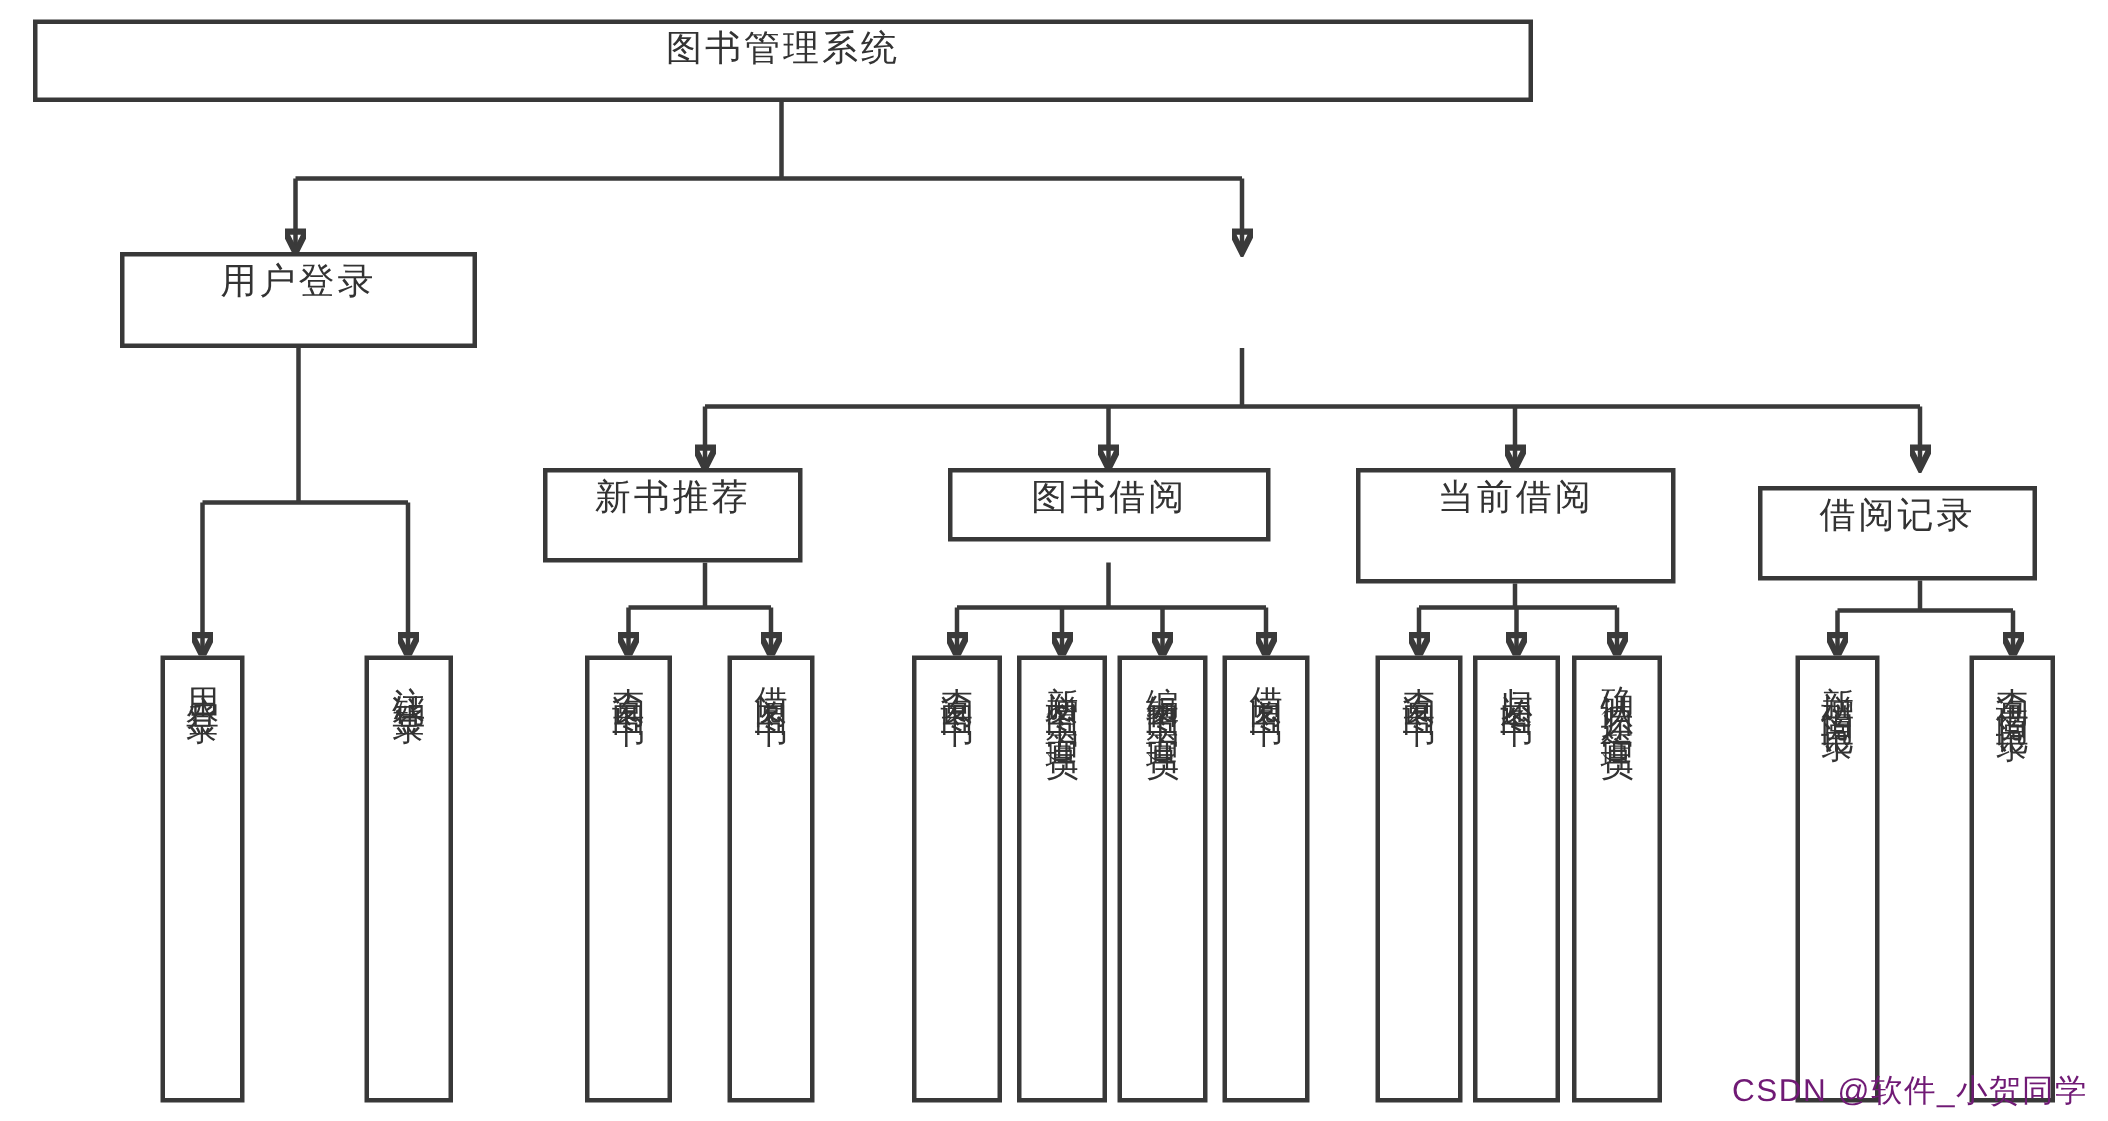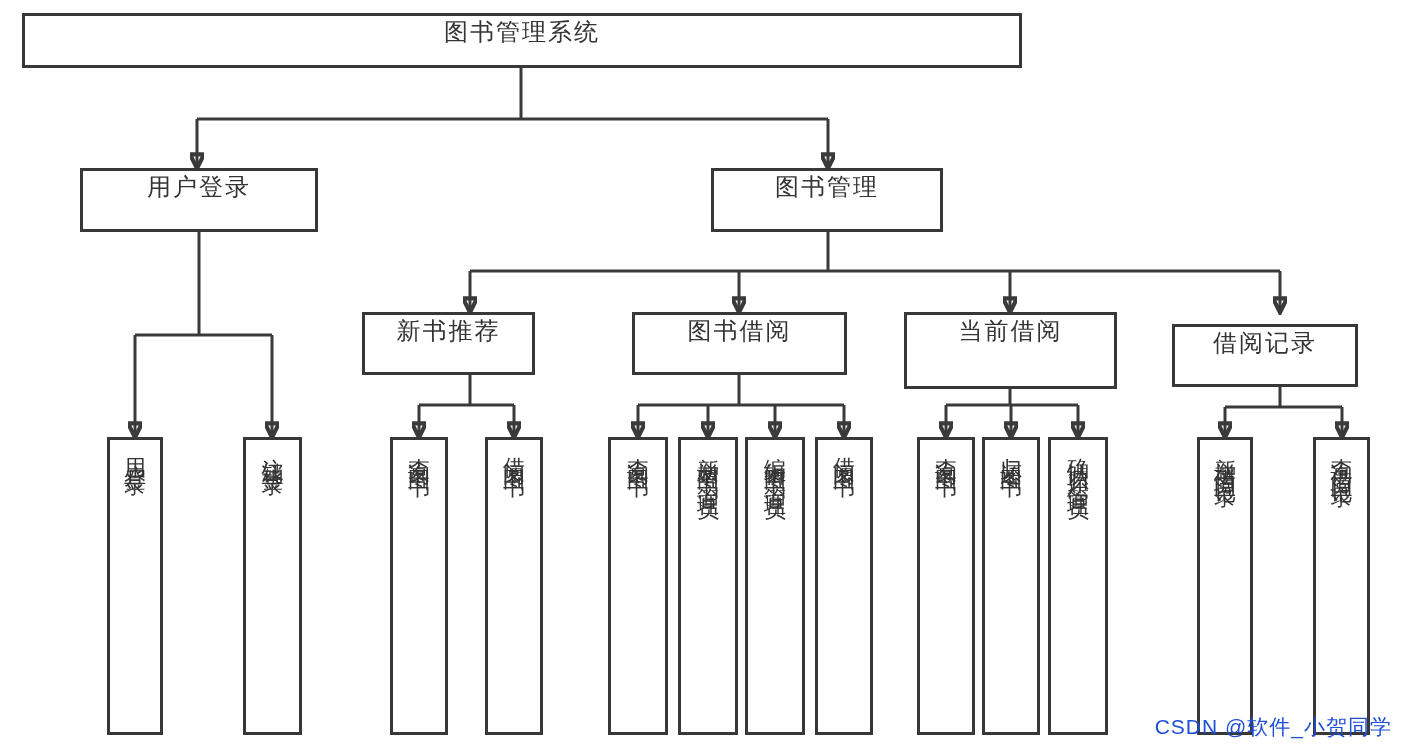--- a/index.html
+++ b/index.html
@@ -52,21 +52,21 @@
     font-size: 22px;
     letter-spacing: 6px;
     line-height: 1;
     white-space: nowrap;
   }
   .watermark {
     position: absolute;
     right: 13px;
     bottom: 6px;
     font-size: 21px;
-    color: #1d4ed8;
+    color: #701a75;
     letter-spacing: 1px;
     z-index: 3;
     white-space: nowrap;
   }
 </style>
 </head>
 <body>
 
 <div class="canvas">
 
@@ -111,28 +111,25 @@
     <path d="M1342,407 L1342,436" marker-end="url(#arrow)"></path>
   </svg>
 
   <div class="node hbox" style="left:22px;top:13px;width:1000px;height:55px">
     <span>图书管理系统</span>
   </div>
 
   <div class="node hbox" style="left:80px;top:168px;width:238px;height:64px">
     <span>用户登录</span>
   </div>
-  <div class="node hbox" style="left:711px;top:168px;width:232px;height:64px">
-    <span>图书管理</span>
-  </div>
 
   <div class="node hbox" style="left:362px;top:312px;width:173px;height:63px">
     <span>新书推荐</span>
   </div>
-  <div class="node hbox" style="left:632px;top:312px;width:215px;height:63px">
+  <div class="node hbox" style="left:632px;top:312px;width:215px;height:49px">
     <span>图书借阅</span>
   </div>
   <div class="node hbox" style="left:904px;top:312px;width:213px;height:77px">
     <span>当前借阅</span>
   </div>
   <div class="node hbox" style="left:1172px;top:324px;width:186px;height:63px">
     <span>借阅记录</span>
   </div>
 
   <div class="node vbox" style="left:107px;width:56px">

